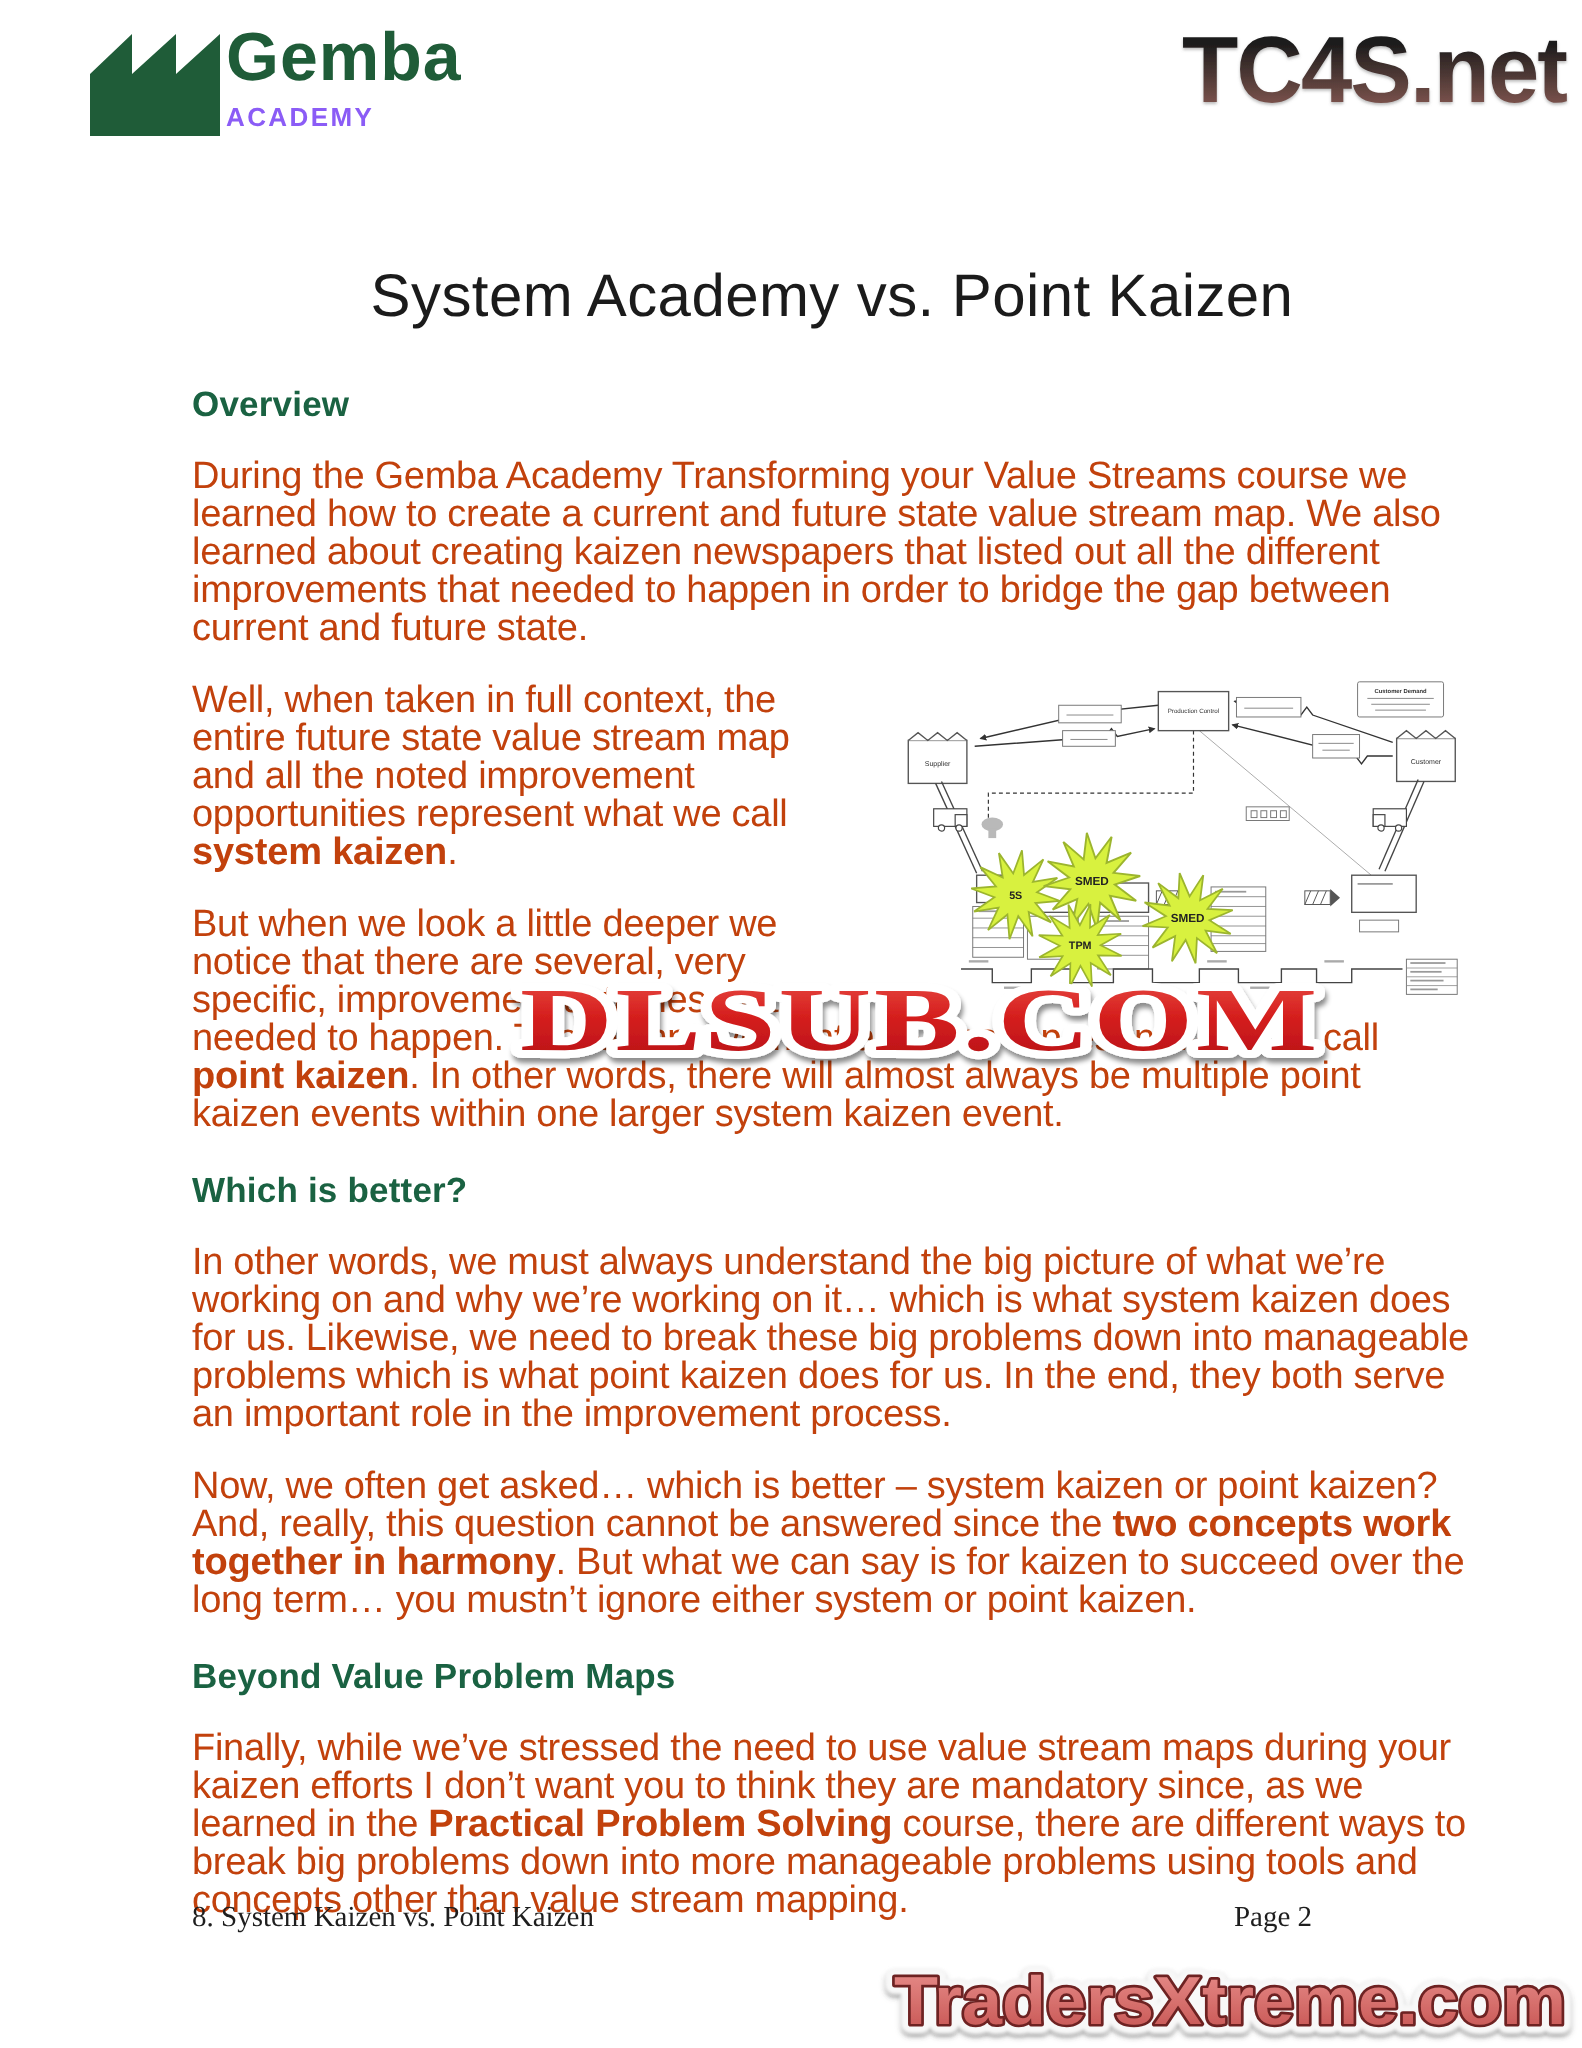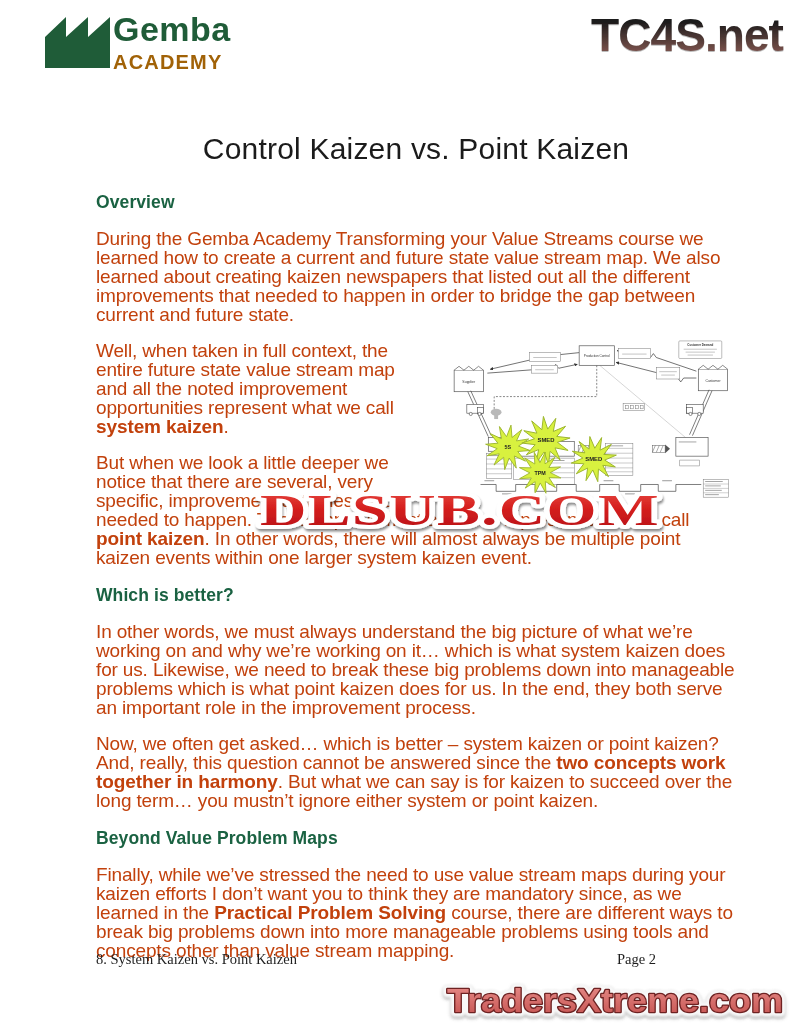--- a/index.html
+++ b/index.html
@@ -5,21 +5,21 @@
   html,body{margin:0;padding:0;background:#888;}
   .page{
     position:relative;width:791px;height:1024px;background:#ffffff;
     margin:0 auto;overflow:hidden;
     font-family:"Liberation Sans",sans-serif;color:#2d2d2d;
   }
   
   .logo{position:absolute;left:45px;top:10px;display:flex;align-items:flex-start;}
   .logo-text{line-height:1;}
   .logo-gemba{font-size:34px;font-weight:bold;color:#1f5c38;letter-spacing:.5px;line-height:1;margin-top:2px;}
-  .logo-academy{font-size:20px;font-weight:bold;color:#a16207;letter-spacing:1.2px;line-height:1;margin-top:6px;}
+  .logo-academy{font-size:13px;font-weight:bold;color:#8b5cf6;letter-spacing:1.2px;line-height:1;margin-top:6px;}
   .tc4s{position:absolute;right:3px;top:6px;}
   
   .content{position:absolute;left:96px;top:0;width:640px;}
   h1.title{margin:132px 0 26px 0;text-align:center;font-weight:normal;
     font-size:30px;color:#1b1b1b;letter-spacing:.2px;}
   h2.sect{margin:18px 0 16px 0;font-size:17.5px;color:#1a6242;letter-spacing:.1px;}
   p.body{margin:0 0 17px 0;font-size:19px;line-height:19px;letter-spacing:-0.15px;color:#c2410c;}
   p.body b{letter-spacing:-0.1px;}
   .wrap{overflow:visible;}
   .figure{float:right;width:300px;height:168px;margin:-4px 0 2px 12px;}
@@ -59,21 +59,21 @@
           <stop offset="1" stop-color="#96625a"></stop>
       </linearGradient>
       <filter id="tcsh" x="-10%" y="-10%" width="120%" height="130%">
         <feDropShadow dx="0" dy="1" stdDeviation="0.7" flood-color="#777777" flood-opacity="0.5"></feDropShadow>
       </filter>
     </defs>
     <text x="200" y="45" text-anchor="end" font-family="Liberation Sans, sans-serif" font-weight="bold" font-size="47" letter-spacing="-1" textLength="192" lengthAdjust="spacingAndGlyphs" fill="url(#tcgrad)" filter="url(#tcsh)">TC4S.net</text>
   </svg>
 
   <div class="content">
-    <h1 class="title">Control Kaizen vs. Point Kaizen</h1>
+    <h1 class="title">System Academy vs. Point Kaizen</h1>
 
     <h2 class="sect">Overview</h2>
     <p class="body">During the Gemba Academy Transforming your Value Streams course we learned how to create a current and future state value stream map.  We also learned about creating kaizen newspapers that listed out all the different improvements that needed to happen in order to bridge the gap between current and future state.</p>
 
     <div class="wrap">
       <div class="figure">
         <svg viewBox="0 0 296 172">
           <defs>
             <polygon id="burst12" points="23,0 10.6,2.8 19.9,11.5 7.8,7.8 11.5,19.9 2.8,10.6 0,23 -2.8,10.6 -11.5,19.9 -7.8,7.8 -19.9,11.5 -10.6,2.8 -23,0 -10.6,-2.8 -19.9,-11.5 -7.8,-7.8 -11.5,-19.9 -2.8,-10.6 0,-23 2.8,-10.6 11.5,-19.9 7.8,-7.8 19.9,-11.5 10.6,-2.8" fill="#d8f13f" stroke="#9cb52e" stroke-width="0.9"></polygon>
             <marker id="ah" viewBox="0 0 6 6" refX="5" refY="3" markerWidth="5" markerHeight="5" orient="auto">

